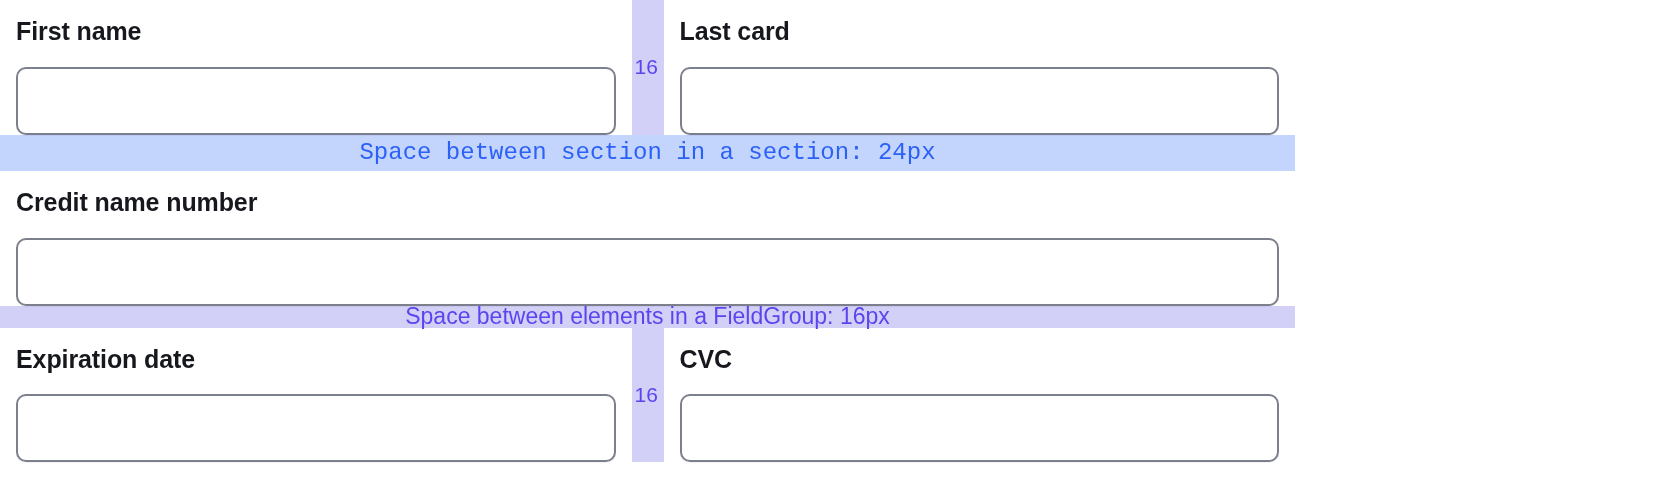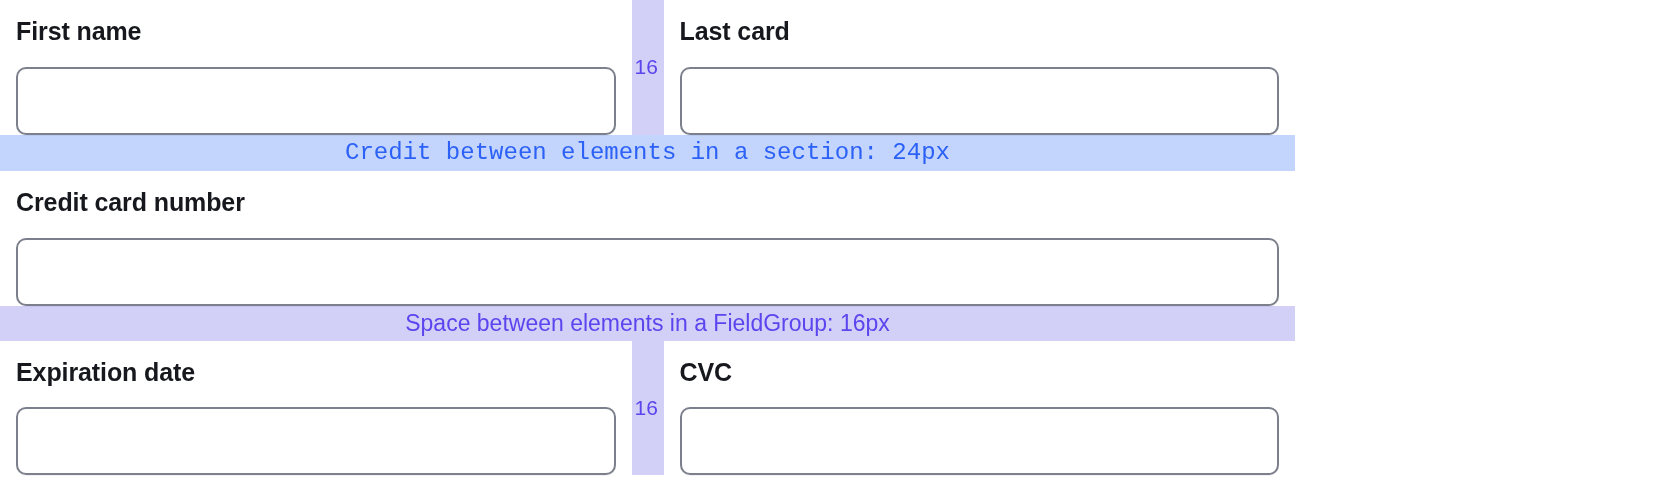--- a/index.html
+++ b/index.html
@@ -97,21 +97,21 @@
     background: #c3d4fd;
   }
   .anno-section .anno-text {
     font-family: "Liberation Mono", monospace;
     font-size: 24px;
     color: #2b61f6;
     line-height: 1;
     white-space: nowrap;
   }
   .anno-fieldgroup {
-    height: 35px;
+    height: 22px;
     background: #d2d0f7;
   }
   .anno-fieldgroup .anno-text {
     font-family: "Liberation Sans", sans-serif;
     font-size: 23px;
     color: #5a45ee;
     line-height: 1;
     white-space: nowrap;
   }
 </style>
@@ -132,26 +132,26 @@
     </div>
 
     <div class="field-col">
       <label class="field-label">Last card</label>
       <input class="field-input" type="text" placeholder="" style="">
     </div>
 
   </div>
 
   <div class="anno-band anno-section">
-    <span class="anno-text">Credit between elements in a section: 24px</span>
+    <span class="anno-text">Space between section in a section: 24px</span>
   </div>
 
   <div class="field-row">
     <div class="field-col">
-      <label class="field-label">Credit card number</label>
+      <label class="field-label">Credit name number</label>
       <input class="field-input" type="text" placeholder="" style="">
     </div>
   </div>
 
   <div class="anno-band anno-fieldgroup">
     <span class="anno-text">Space between elements in a FieldGroup: 16px</span>
   </div>
 
   <div class="field-row">
 

